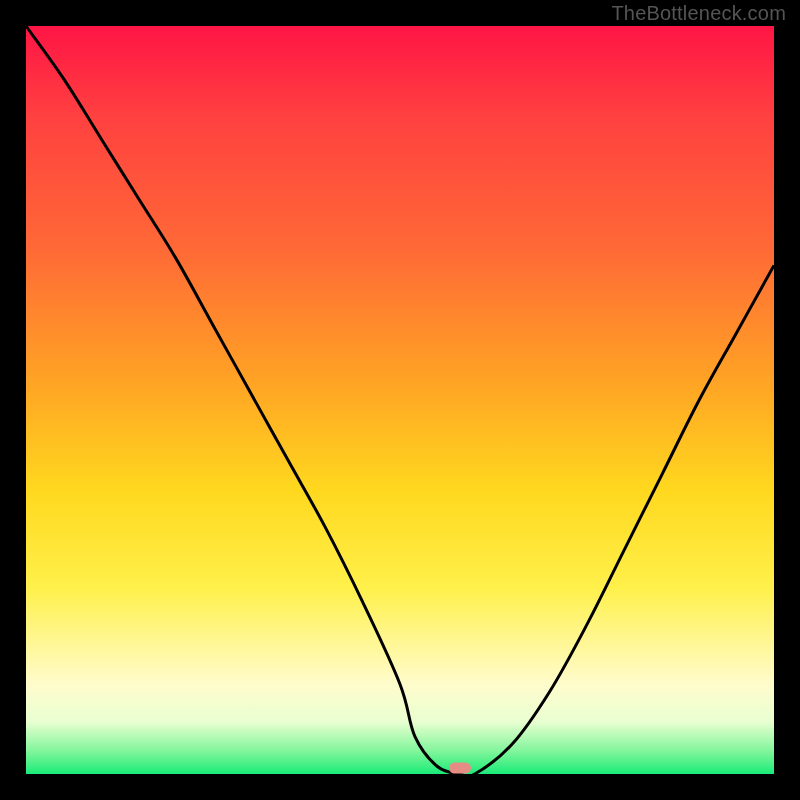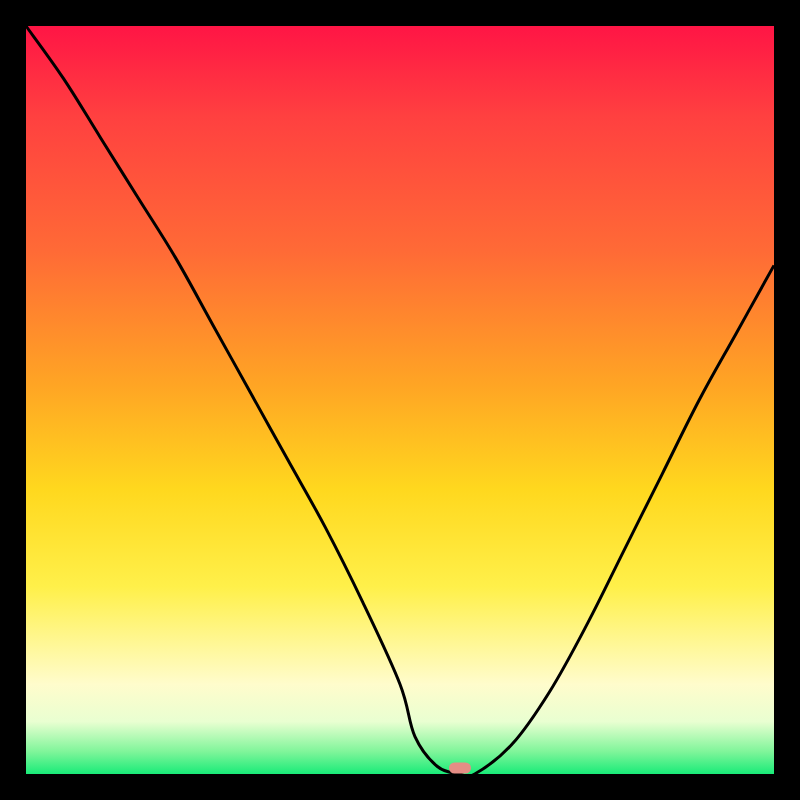--- a/index.html
+++ b/index.html
@@ -63,20 +63,21 @@
     background: #e58d85;
     border-radius: 6px;
     transform: translate(-50%, -50%);
     z-index: 3;
   }
 </style>
 </head>
 <body>
 
 <div class="wrap">
+  <div class="attribution">TheBottleneck.com</div>
 
   <div class="plot">
     <svg class="curve" viewBox="0 0 748 748" preserveAspectRatio="none">
       <path fill="none" stroke="#000000" stroke-width="3" d="M 0 0 C 6.731999999999999 9.424800000000003, 23.936 32.164, 37.4 52.360000000000014 C 50.864 72.55600000000003, 61.336 90.65760000000006, 74.8 112.20000000000005 C 88.264 133.74240000000003, 98.736 150.49759999999998, 112.2 172.03999999999996 C 125.664 193.58239999999995, 136.136 208.9912, 149.6 231.88 C 163.064 254.7688, 173.536 274.96479999999997, 187 299.2 C 200.464 323.4352, 210.936 342.28479999999996, 224.4 366.52 C 237.864 390.7552, 248.336 409.6048, 261.8 433.84000000000003 C 275.264 458.07520000000005, 285.736 475.5784, 299.2 501.15999999999997 C 312.664 526.7416, 323.136 547.6856, 336.6 575.96 C 350.064 604.2344, 364.5752 634.0048, 374 658.24 C 383.4248 682.4752, 382.228 695.7896000000001, 388.96000000000004 710.6 C 395.69200000000006 725.4104, 403.32160000000005 733.788, 411.40000000000003 740.52 C 419.4784 747.252, 427.108 746.6536, 433.84 748 C 440.57199999999995 749.3464, 439.3752 753.3856, 448.8 748 C 458.2248 742.6144, 472.736 732.8904, 486.2 718.08 C 499.664 703.2696000000001, 510.136 687.2624000000001, 523.6 665.72 C 537.0640000000001 644.1776, 547.5360000000001 623.9816, 561 598.4 C 574.4639999999999 572.8184, 584.936 550.528, 598.4 523.6 C 611.8639999999999 496.672, 622.3359999999999 475.728, 635.8 448.8 C 649.264 421.872, 659.736 399.5816, 673.2 374 C 686.6640000000001 348.4184, 697.1360000000001 330.9152, 710.6 306.68 C 724.064 282.4448, 741.268 251.47759999999997, 748 239.35999999999996"></path>
     </svg>
     <div class="marker" style="left: 433.84px; top: 742.016px;"></div>
   </div>
 </div>
 
 </body></html>

